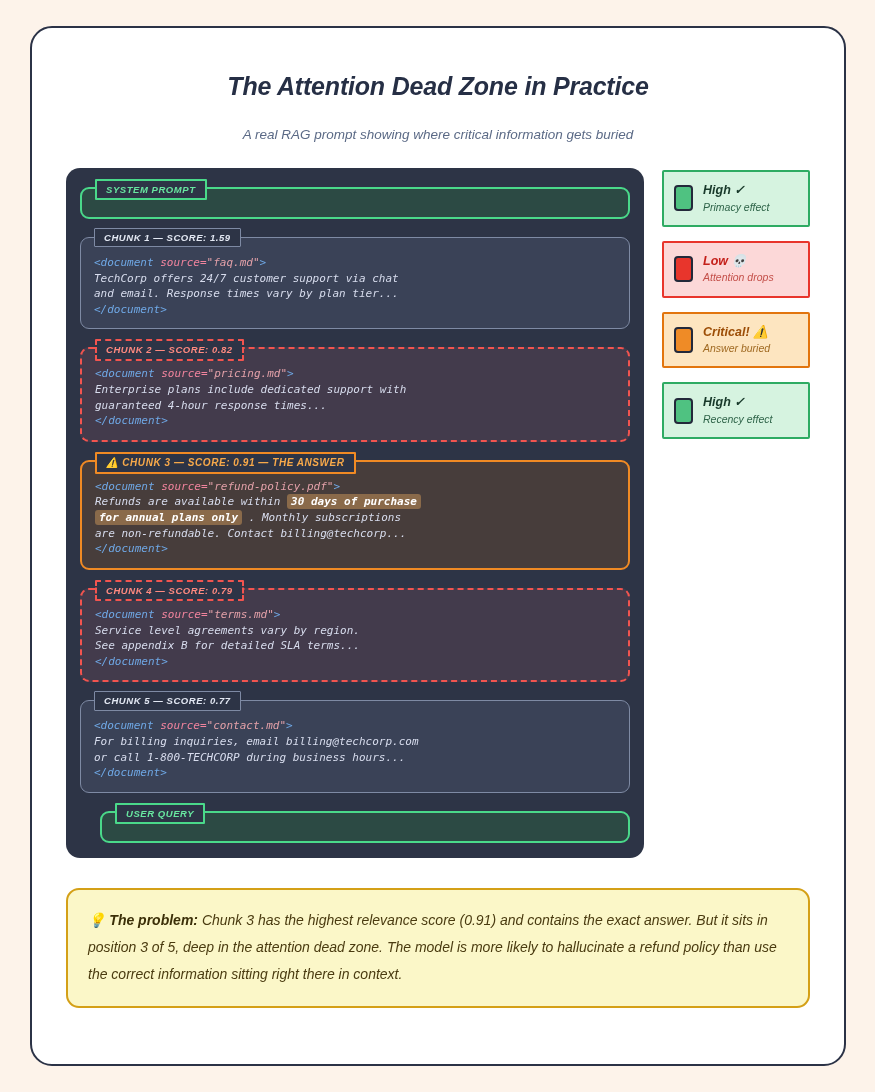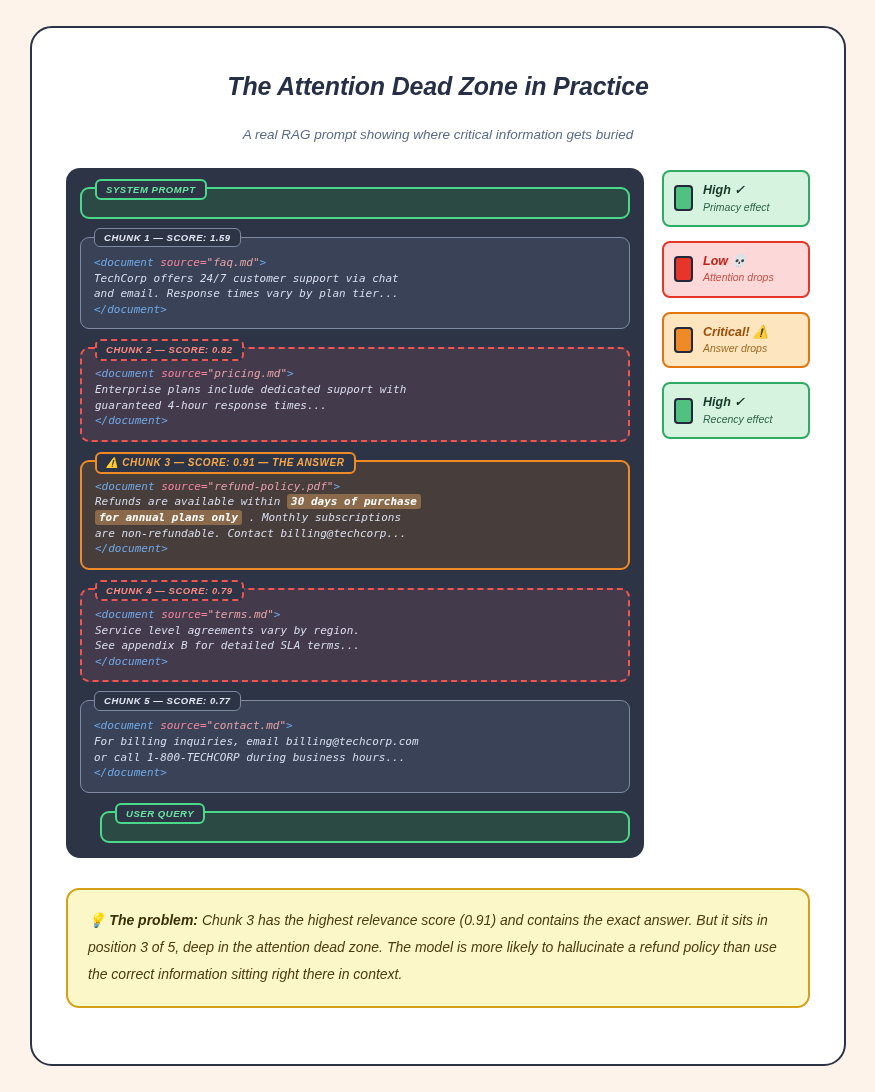--- a/index.html
+++ b/index.html
@@ -73,21 +73,21 @@
   .block:first-child { margin-top: 4px; }
 
   .block-label {
     position: absolute;
     top: -10px;
     left: 13px;
     font-size: 9.5px;
     font-weight: bold;
     letter-spacing: 0.55px;
     padding: 3px 9px;
-    border-radius: 6px;
+    border-radius: 1px;
     white-space: nowrap;
     line-height: 1.2;
   }
 
   .code {
     font-family: "DejaVu Sans Mono", monospace;
     font-size: 11px;
     line-height: 1.42;
     color: #d7dced;
     white-space: pre-wrap;
@@ -164,21 +164,21 @@
   
   .legend {
     width: 148px;
     display: flex;
     flex-direction: column;
     gap: 14px;
     padding-top: 2px;
   }
 
   .legend-card {
-    border-radius: 8px;
+    border-radius: 2px;
     padding: 11px 10px;
     display: flex;
     align-items: center;
     gap: 10px;
   }
   .legend-card.high { background: #d6f3e0; border: 2px solid #2eab63; }
   .legend-card.low { background: #fcd8d8; border: 2px solid #e8352c; }
   .legend-card.critical { background: #fde5c0; border: 2px solid #e2750e; }
 
   .swatch {
@@ -286,21 +286,21 @@
             <div class="swatch" style="background: rgb(232, 53, 44);"></div>
             <div class="legend-text">
               <div class="legend-title">Low 💀</div>
               <div class="legend-sub">Attention drops</div>
             </div>
           </div>
           <div class="legend-card critical">
             <div class="swatch" style="background: rgb(239, 139, 38);"></div>
             <div class="legend-text">
               <div class="legend-title">Critical! ⚠️</div>
-              <div class="legend-sub">Answer drops</div>
+              <div class="legend-sub">Answer buried</div>
             </div>
           </div>
           <div class="legend-card high">
             <div class="swatch" style="background: rgb(79, 194, 129);"></div>
             <div class="legend-text">
               <div class="legend-title">High ✓</div>
               <div class="legend-sub">Recency effect</div>
             </div>
           </div>
         </div>

